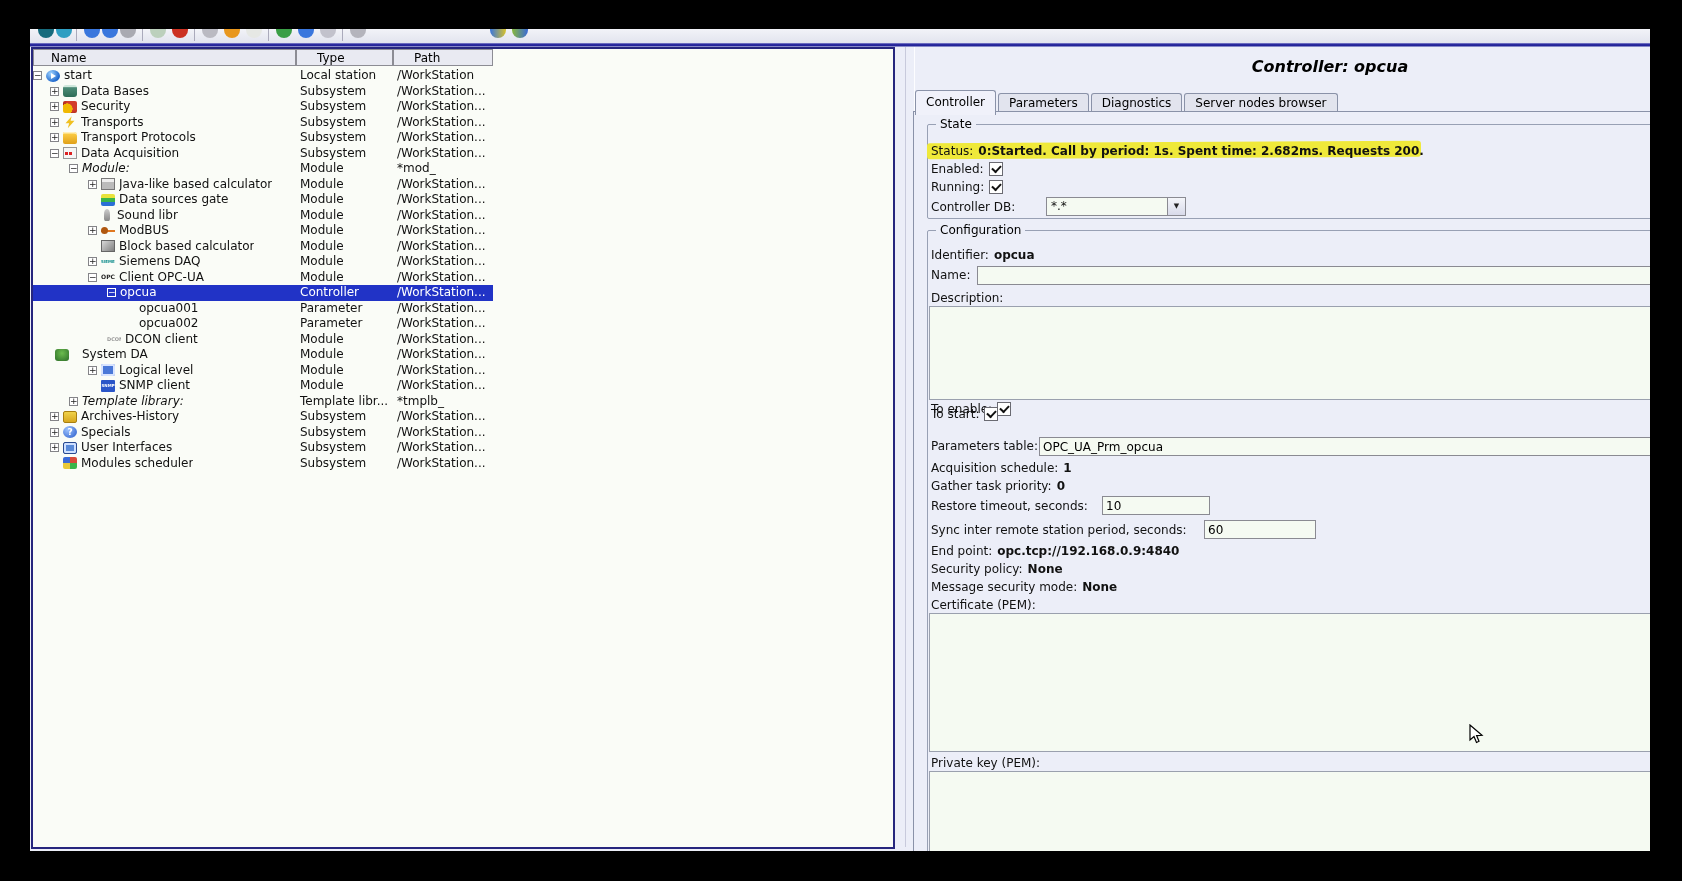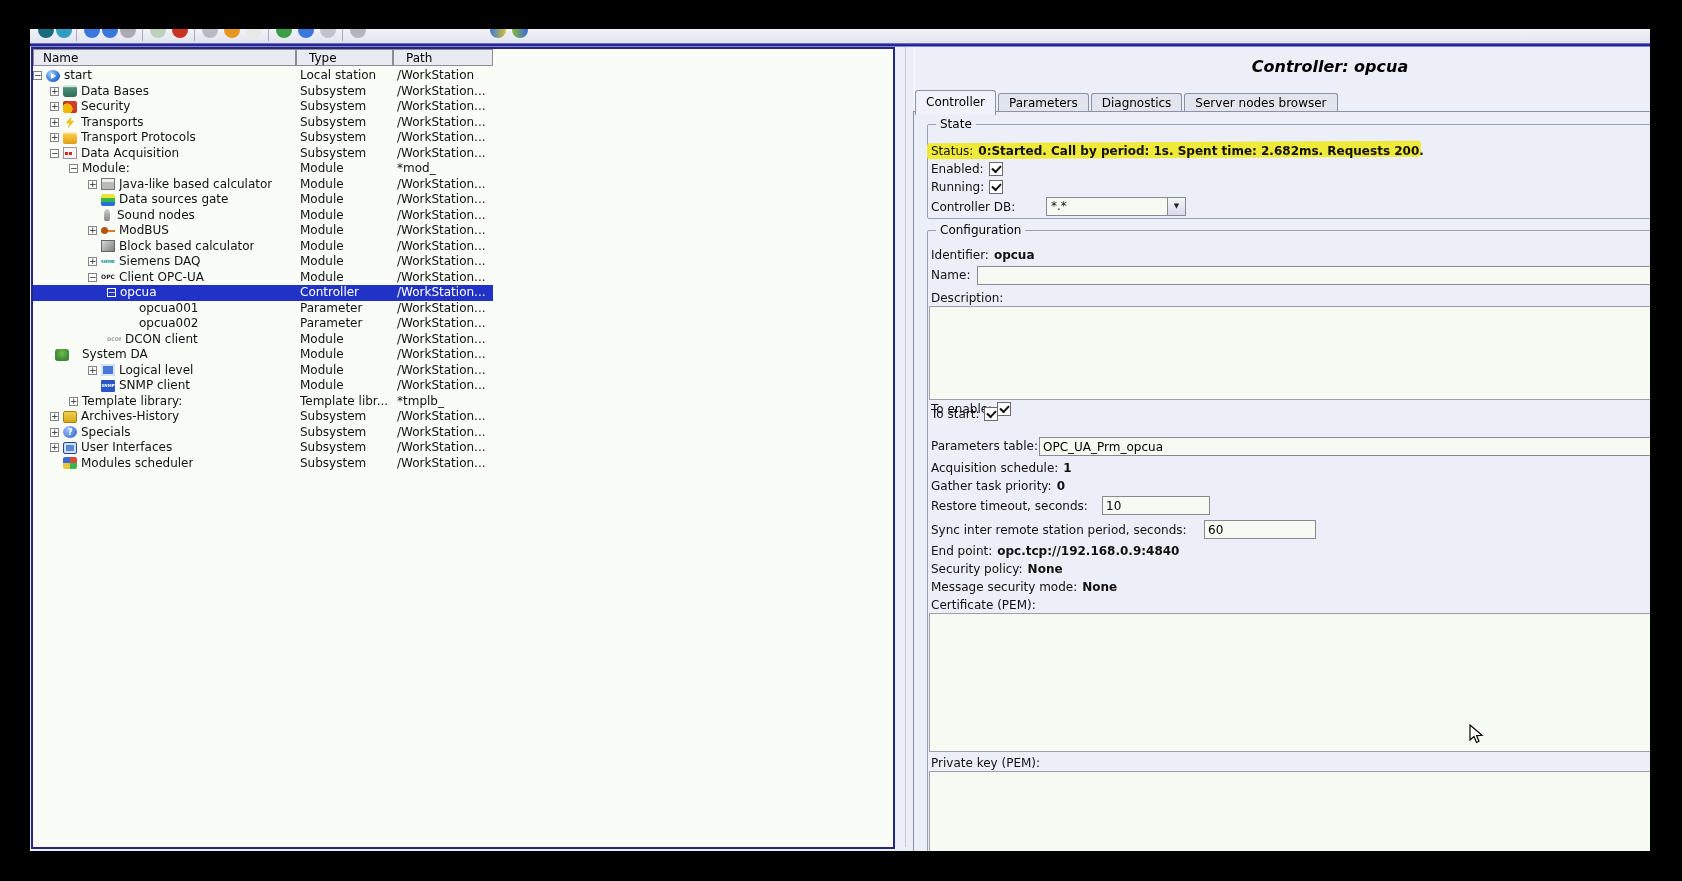--- a/index.html
+++ b/index.html
@@ -10,35 +10,35 @@
   .toolbar{position:absolute;left:0;top:0;width:100%;height:14px;background:linear-gradient(#f2f3f8,#e2e4ee);}
   .tb-dome{position:absolute;top:0;width:16px;height:9px;border-radius:0 0 9px 9px;}
   .tb-sep{position:absolute;top:0;width:1px;height:12px;background:#aab;}
   .blueline{position:absolute;left:0;top:14px;width:100%;height:4px;
             background:linear-gradient(#8b8bd0,#24249a 40%,#24249a 70%,#cdd0e8);}
   
   .tree-panel{position:absolute;left:1px;top:18px;width:860px;height:798px;background:#fafcf7;
               border:2px solid #26267e;overflow:hidden;}
   .tree-header{position:relative;height:19px;background:#fafcf7;}
   .hcell{position:absolute;top:0;height:17px;background:#e9eaf2;border:1px solid #8c8c94;
-         line-height:17px;padding-left:12px;box-sizing:border-box;color:#000;}
+         line-height:17px;padding-left:20px;box-sizing:border-box;color:#000;}
   .hname{left:0;width:263px;text-indent:-3px;}
   .htype{left:263px;width:97px;}
   .hpath{left:360px;width:100px;}
   .trow{position:relative;height:15.5px;line-height:15.5px;width:460px;white-space:nowrap;}
   .trow.sel{background:#2133c6;color:#fff;}
   .tname{display:flex;align-items:center;height:100%;overflow:hidden;}
   .ebox{display:inline-block;width:9px;height:9px;box-sizing:border-box;border:1px solid #848488;
         background:#fff;color:#222;font-size:9px;line-height:7px;text-align:center;margin-right:4px;flex:none;}
   .trow.sel .ebox{background:#2133c6;border-color:#fff;color:#fff;}
   .ebox.hiddenbox{visibility:hidden;}
   .ticon{display:inline-block;width:14px;height:12px;margin-right:4px;flex:none;
          font-size:5px;line-height:12px;text-align:center;overflow:hidden;font-weight:bold;}
   .ntext{overflow:hidden;text-overflow:ellipsis;}
-  .trow.it .ntext{}
+  .trow.it .ntext{font-style:italic;}
   .tcell{position:absolute;top:0;height:100%;padding-left:4px;box-sizing:border-box;overflow:hidden;}
   .type{left:263px;width:97px;}
   .path{left:360px;width:100px;}
   
   .ic-start{border-radius:50%;background:radial-gradient(circle at 35% 30%,#9ed2ff,#1660c8 75%);position:relative;}
   .ic-start:after{content:"";position:absolute;left:5px;top:3px;border-left:5px solid #fff;
         border-top:3px solid transparent;border-bottom:3px solid transparent;}
   .ic-db{background:linear-gradient(#cfe8dc 20%,#4e8d78 21%,#2e6d58);border-radius:3px;}
   .ic-sec{background:radial-gradient(circle at 30% 65%,#f0b800 42%,transparent 44%),
           radial-gradient(circle at 68% 32%,#d23c2a 46%,#8c1c10);border-radius:2px;}
@@ -213,21 +213,21 @@
             <span class="ticon ic-gate"></span>
             <span class="ntext">Data sources gate</span>
           </div>
           <div class="tcell type">Module</div>
           <div class="tcell path">/WorkStation...</div>
         </div>
         <div class="trow">
           <div class="tname" style="padding-left: 55px;">
             <span class="ebox hiddenbox"></span>
             <span class="ticon ic-sound"></span>
-            <span class="ntext">Sound nodes</span>
+            <span class="ntext">Sound libr</span>
           </div>
           <div class="tcell type">Module</div>
           <div class="tcell path">/WorkStation...</div>
         </div>
         <div class="trow">
           <div class="tname" style="padding-left: 55px;">
             <span class="ebox">+</span>
             <span class="ticon ic-modbus"></span>
             <span class="ntext">ModBUS</span>
           </div>

